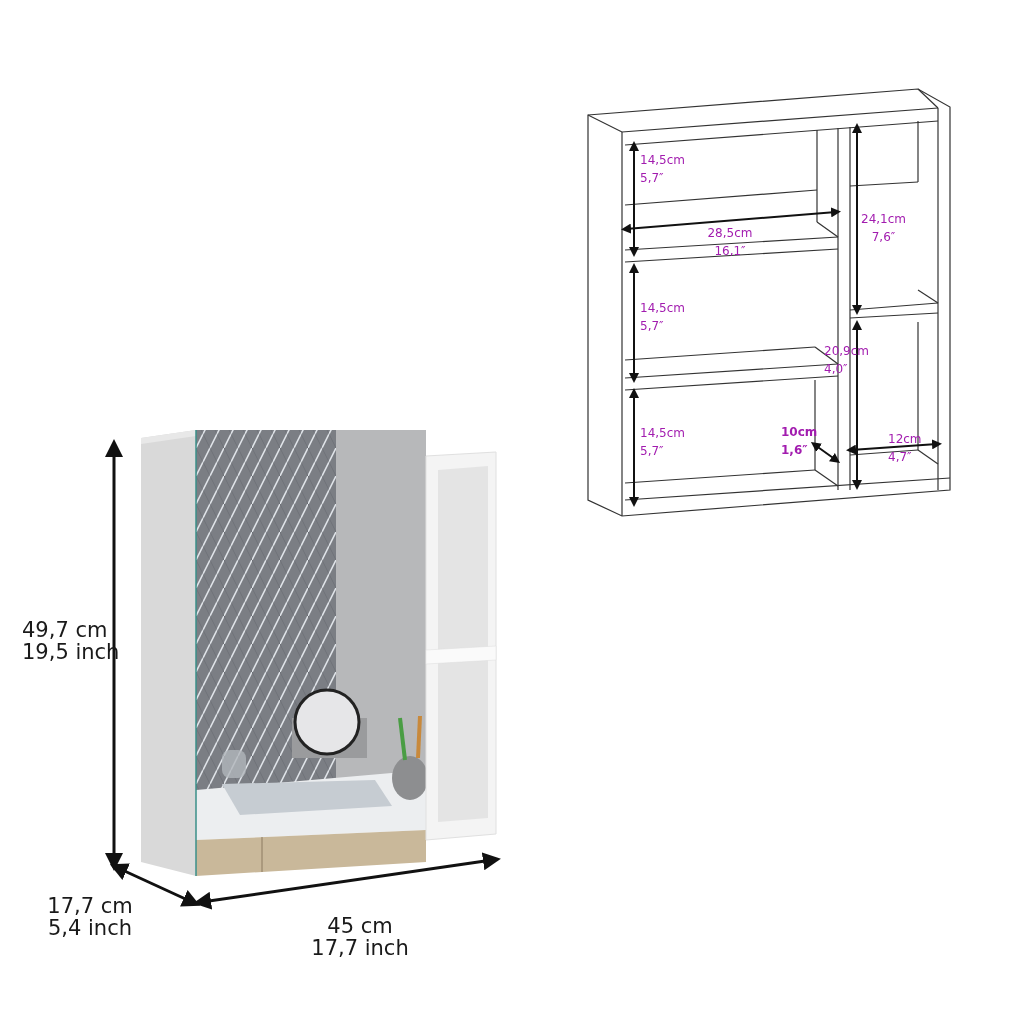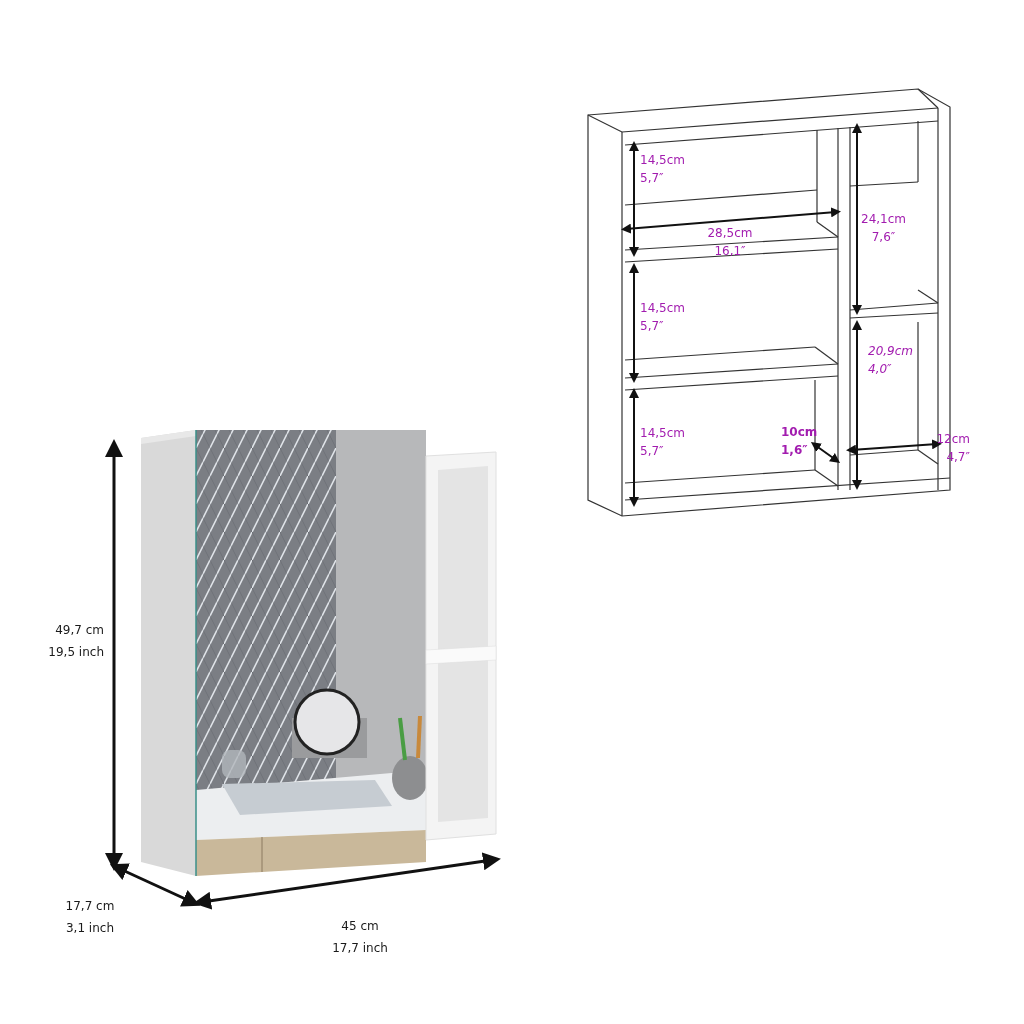--- a/index.html
+++ b/index.html
@@ -1,18 +1,18 @@
 <!DOCTYPE html>
 <html><head>
 <meta charset="utf-8">
 <style>
   html, body { margin: 0; padding: 0; background: #ffffff; }
   body { width: 1024px; height: 1024px; position: relative; overflow: hidden;
          font-family: "DejaVu Sans", "Liberation Sans", sans-serif; color: #1a1a1a; }
-  .label { position: absolute; font-size: 12px; line-height: 22px; color: #1a1a1a; text-align: center; white-space: nowrap; }
+  .label { position: absolute; font-size: 21px; line-height: 22px; color: #1a1a1a; text-align: center; white-space: nowrap; }
   .label.left { text-align: right; }
   .small { position: absolute; font-size: 12px; line-height: 18px; color: #a21caf; white-space: nowrap; }
   svg { position: absolute; left: 0; top: 0; }
 </style>
 </head>
 <body>
 
 <svg width="1024" height="1024">
   <defs>
     <marker id="ah" viewBox="0 0 10 10" refX="5" refY="5" markerWidth="6" markerHeight="6" orient="auto-start-reverse">
@@ -118,21 +118,21 @@
     <line x1="851" y1="450" x2="937" y2="444" marker-start="url(#ah2)" marker-end="url(#ah2)"></line>
   </g>
 </svg>
 
 <div class="label left" style="left:22px; top:619px; width:82px;">
   <div>49,7 cm</div>
   <div>19,5 inch</div>
 </div>
 <div class="label" style="left:40px; top:895px; width:100px;">
   <div>17,7 cm</div>
-  <div>3,1 inch</div>
+  <div>5,4 inch</div>
 </div>
 <div class="label" style="left:300px; top:915px; width:120px;">
   <div>45 cm</div>
   <div>17,7 inch</div>
 </div>
 
 <div class="small" style="left:640px; top:151px;">
   <div>14,5cm</div>
   <div>5,7″</div>
 </div>
@@ -149,20 +149,20 @@
   <div>5,7″</div>
 </div>
 <div class="small" style="left:781px; top:423px;font-weight:bold;">
   <div>10cm</div>
   <div>1,6″</div>
 </div>
 <div class="small" style="left:861px; top:210px;text-align:center;">
   <div>24,1cm</div>
   <div>7,6″</div>
 </div>
-<div class="small" style="left:868px; top:342px;font-style:italic;">
+<div class="small" style="left:824px; top:342px;">
   <div>20,9cm</div>
   <div>4,0″</div>
 </div>
-<div class="small" style="left:920px; top:430px; text-align:right; width:50px;">
+<div class="small" style="left:888px; top:430px; text-align:left; width:50px;">
   <div>12cm</div>
   <div>4,7″</div>
 </div>
 
 </body></html>

